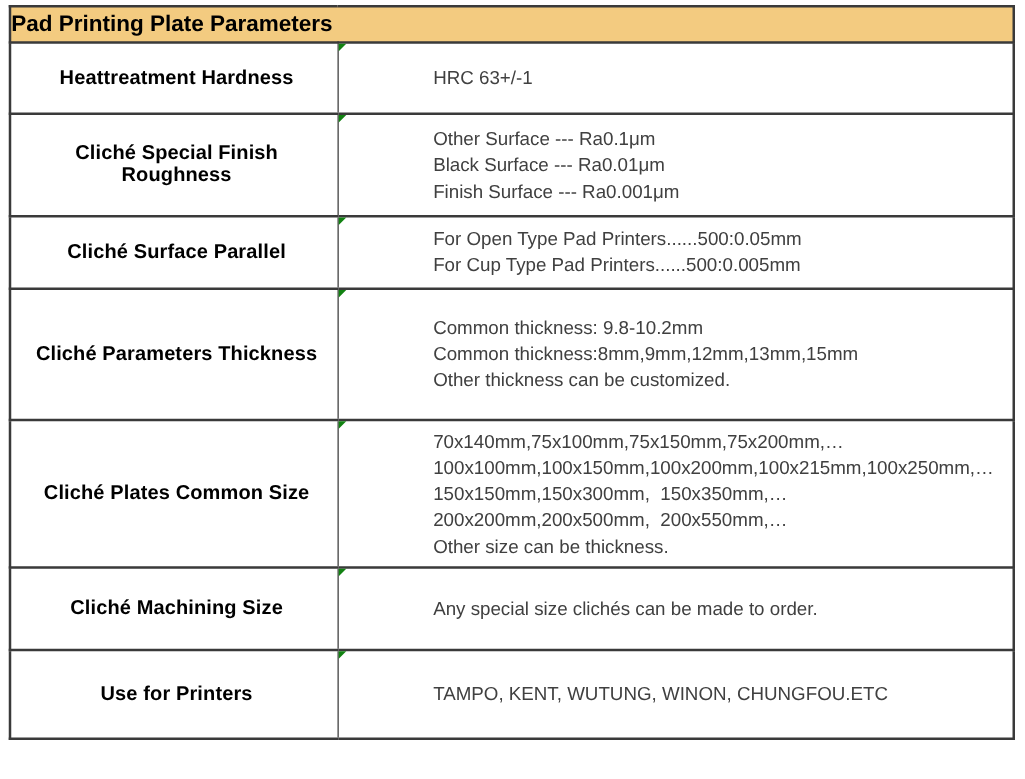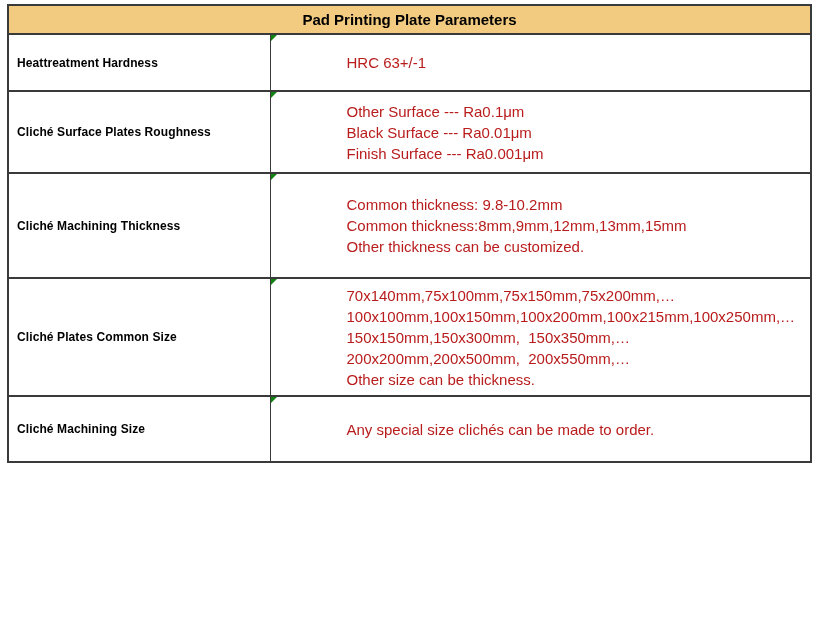--- a/index.html
+++ b/index.html
@@ -25,39 +25,39 @@
     width: 805px;
   }
   col.c1 { width: 262px; }
   td {
     border: 2px solid var(--border-col, #3a3a3a);
     vertical-align: middle;
   }
   .header-cell {
     height: 24px;
     background: var(--header-bg, #F3CB80);
-    text-align: center;
     font-weight: bold;
-    font-size: 15px;
+    font-size: 18px;
     color: #000000;
     padding: 1px 0 2px 0;
   }
   td.label {
     border-right-width: 1px;
     font-weight: bold;
-    font-size: 12px;
+    font-size: 16px;
     color: #000000;
     padding: 2px 4px 2px 8px;
     letter-spacing: 0.1px;
+    text-align: center;
   }
   td.value {
     border-left-width: 1px;
     position: relative;
     font-size: 15px;
-    color: #b91c1c;
+    color: #404040;
     padding: 4px 6px 4px 76px;
   }
   .value-line {
     line-height: 21px;
     white-space: pre;
   }
   .flag {
     position: absolute;
     top: 0;
     left: 0;
@@ -86,34 +86,44 @@
     <td class="label">Heattreatment Hardness</td>
     <td class="value">
       <span class="flag"></span>
       <div>
               <div class="value-line">HRC 63+/-1</div>
             </div>
     </td>
   </tr>
 
   <tr style="height: 82px;">
-    <td class="label">Cliché Surface Plates Roughness</td>
+    <td class="label">Cliché Special Finish Roughness</td>
     <td class="value">
       <span class="flag"></span>
       <div>
               <div class="value-line">Other Surface --- Ra0.1μm</div>
               <div class="value-line">Black Surface --- Ra0.01μm</div>
               <div class="value-line">Finish Surface --- Ra0.001μm</div>
             </div>
     </td>
   </tr>
 
+  <tr style="height: 58px;">
+    <td class="label">Cliché Surface Parallel</td>
+    <td class="value">
+      <span class="flag"></span>
+      <div>
+              <div class="value-line">For Open Type Pad Printers......500:0.05mm</div>
+              <div class="value-line">For Cup Type Pad Printers......500:0.005mm</div>
+            </div>
+    </td>
+  </tr>
 
   <tr style="height: 105px;">
-    <td class="label">Cliché Machining Thickness</td>
+    <td class="label">Cliché Parameters Thickness</td>
     <td class="value">
       <span class="flag"></span>
       <div>
               <div class="value-line">Common thickness: 9.8-10.2mm</div>
               <div class="value-line">Common thickness:8mm,9mm,12mm,13mm,15mm</div>
               <div class="value-line">Other thickness can be customized.</div>
             </div>
     </td>
   </tr>
 
@@ -134,15 +144,24 @@
   <tr style="height: 66px;">
     <td class="label">Cliché Machining Size</td>
     <td class="value">
       <span class="flag"></span>
       <div>
               <div class="value-line">Any special size clichés can be made to order.</div>
             </div>
     </td>
   </tr>
 
+  <tr style="height: 71px;">
+    <td class="label">Use for Printers</td>
+    <td class="value">
+      <span class="flag"></span>
+      <div>
+              <div class="value-line">TAMPO, KENT, WUTUNG, WINON, CHUNGFOU.ETC</div>
+            </div>
+    </td>
+  </tr>
 </tbody>
   </table>
 </div>
 
 </body></html>

